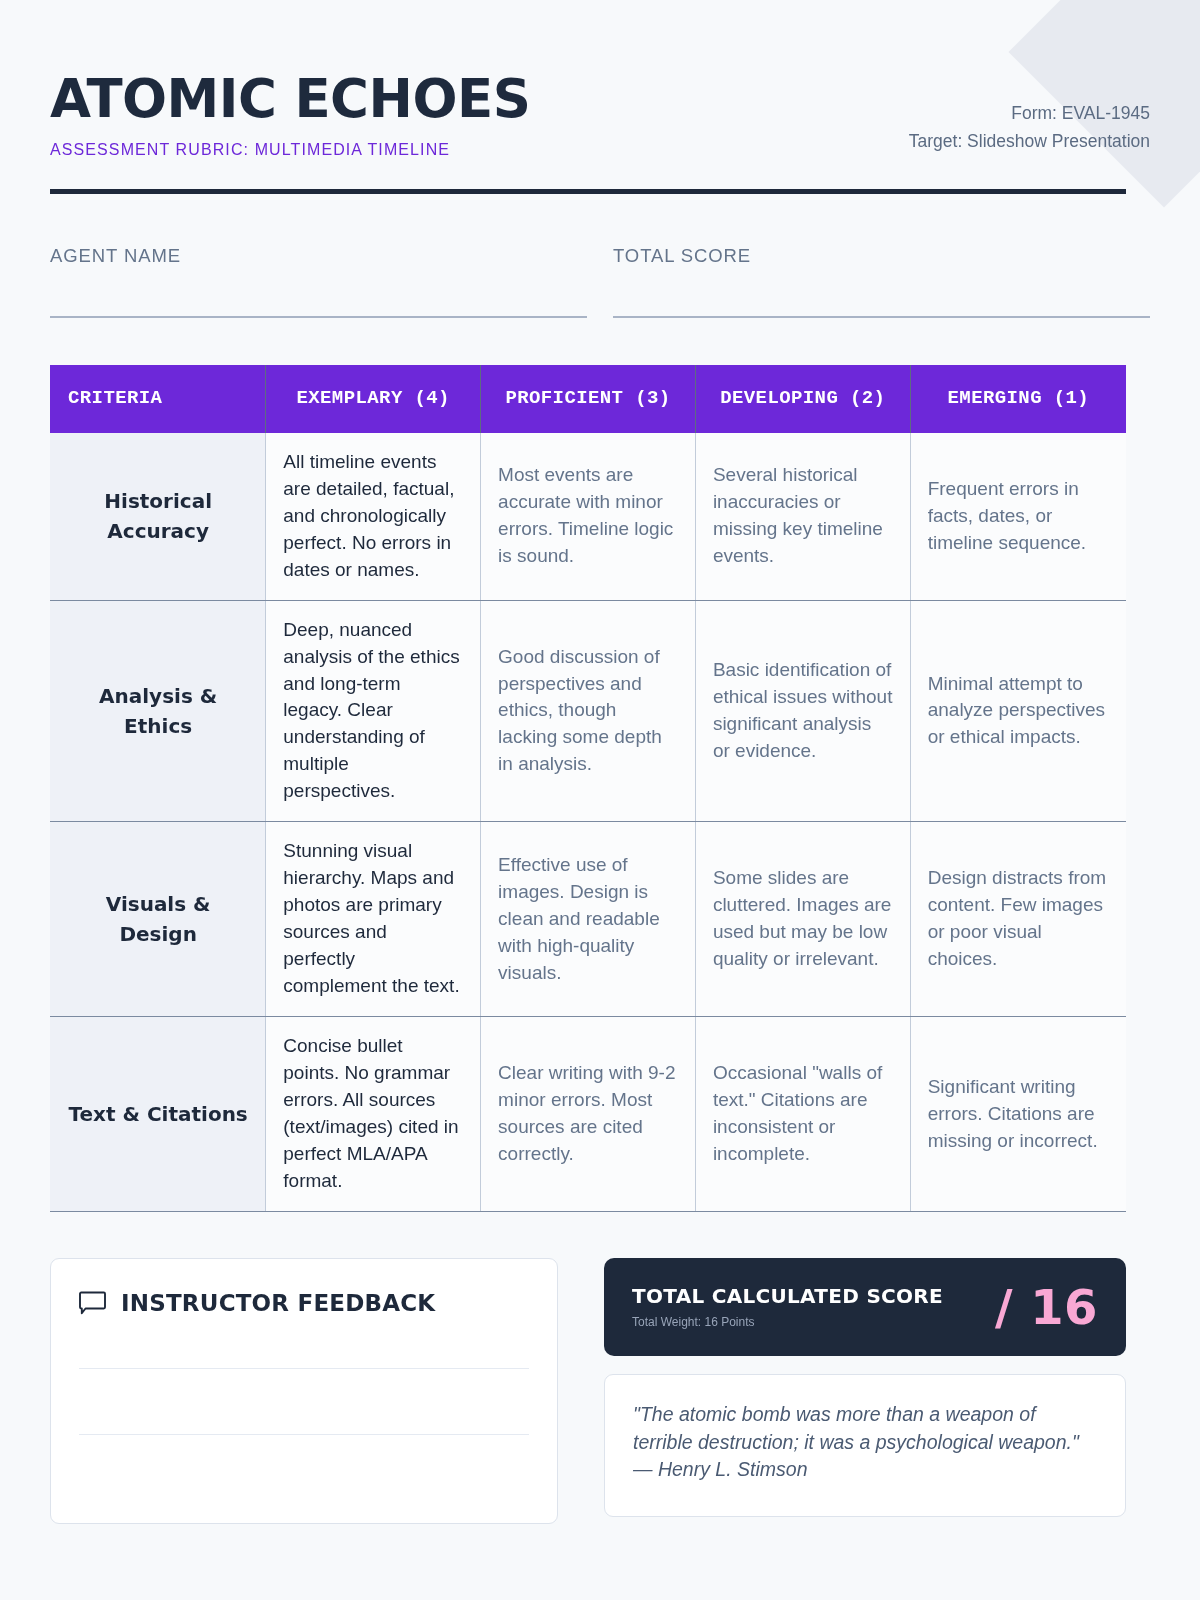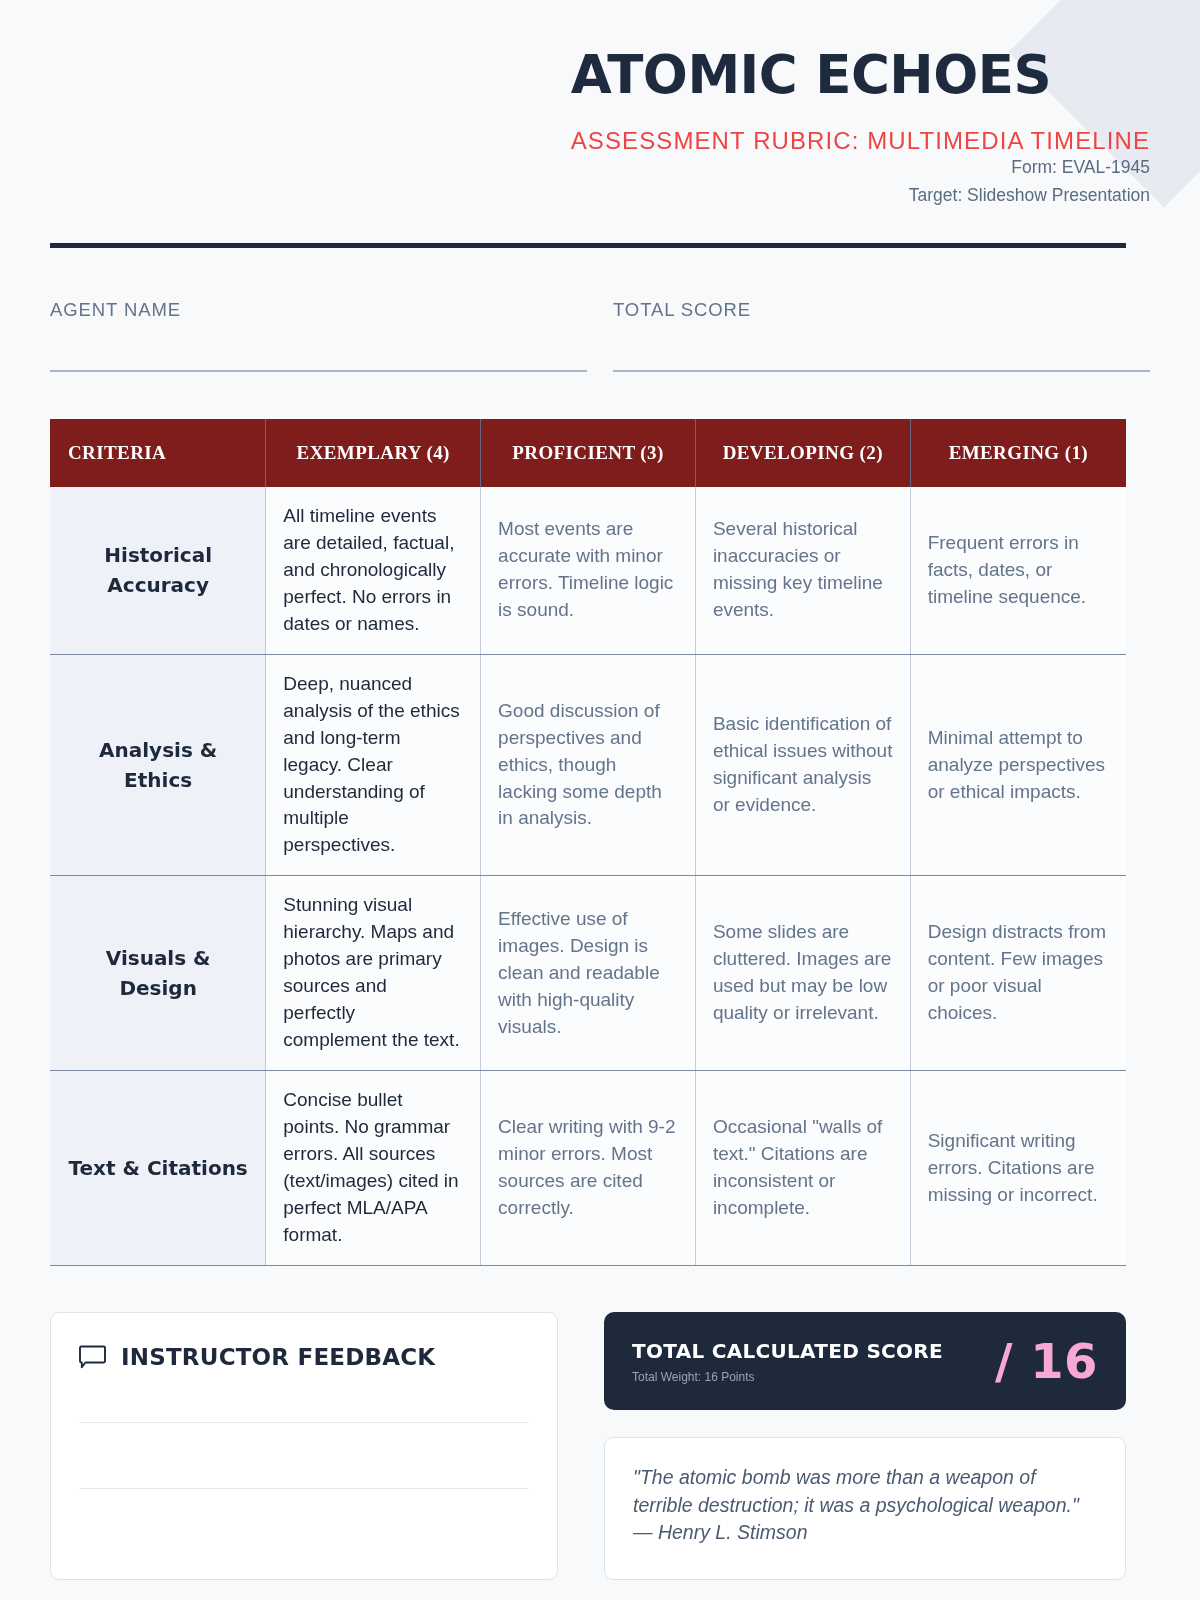--- a/index.html
+++ b/index.html
@@ -33,41 +33,40 @@
     position: relative;
     z-index: 1;
     padding: 0 50px;
   }
 
   
   .header {
     display: flex;
     align-items: flex-end;
     justify-content: space-between;
-    padding-top: 48px;
-    flex-direction: column;
+    padding-top: 72px;
   }
 
   .title-block { flex: 0 0 auto; }
 
   .main-title {
     font-family: "DejaVu Sans", sans-serif;
     font-size: 53px;
     font-weight: 700;
     letter-spacing: -0.5px;
     color: #1e2a3d;
     line-height: 1.02;
   }
 
   .sub-title {
-    margin-top: 26px;
-    font-size: 24px;
+    margin-top: 15px;
+    font-size: 16px;
     font-weight: 400;
     letter-spacing: 1.1px;
-    color: #ef4444;
+    color: #6d28d9;
     line-height: 1.1;
   }
 
   .meta-block {
     text-align: right;
     font-size: 17.5px;
     color: #5b6b82;
     line-height: 1.55;
     padding-bottom: 4px;
   }
@@ -103,23 +102,23 @@
 
   
   .rubric {
     margin-top: 47px;
     width: 1076px;
     border-collapse: collapse;
     table-layout: fixed;
   }
 
   .rubric th {
-    background: #7f1d1d;
+    background: #6d28d9;
     color: #ffffff;
-    font-family: Liberation Serif, serif;
+    font-family: Liberation Mono, monospace;
     font-size: 19px;
     font-weight: 700;
     letter-spacing: 0.4px;
     padding: 22px 14px;
     border-right: 1px solid #5d6b82;
     vertical-align: middle;
     line-height: 1.25;
   }
 
   .rubric th:last-child { border-right: none; }
@@ -202,21 +201,21 @@
   .ruled-line {
     height: 1px;
     background: #e5eaf2;
     margin-bottom: 65px;
   }
 
   .right-col {
     flex: 1 1 0;
     display: flex;
     flex-direction: column;
-    gap: 27px;
+    gap: 18px;
   }
 
   .score-card {
     background: #1e293b;
     border-radius: 10px;
     padding: 25px 28px;
     display: flex;
     align-items: center;
     justify-content: space-between;
     min-height: 96px;

